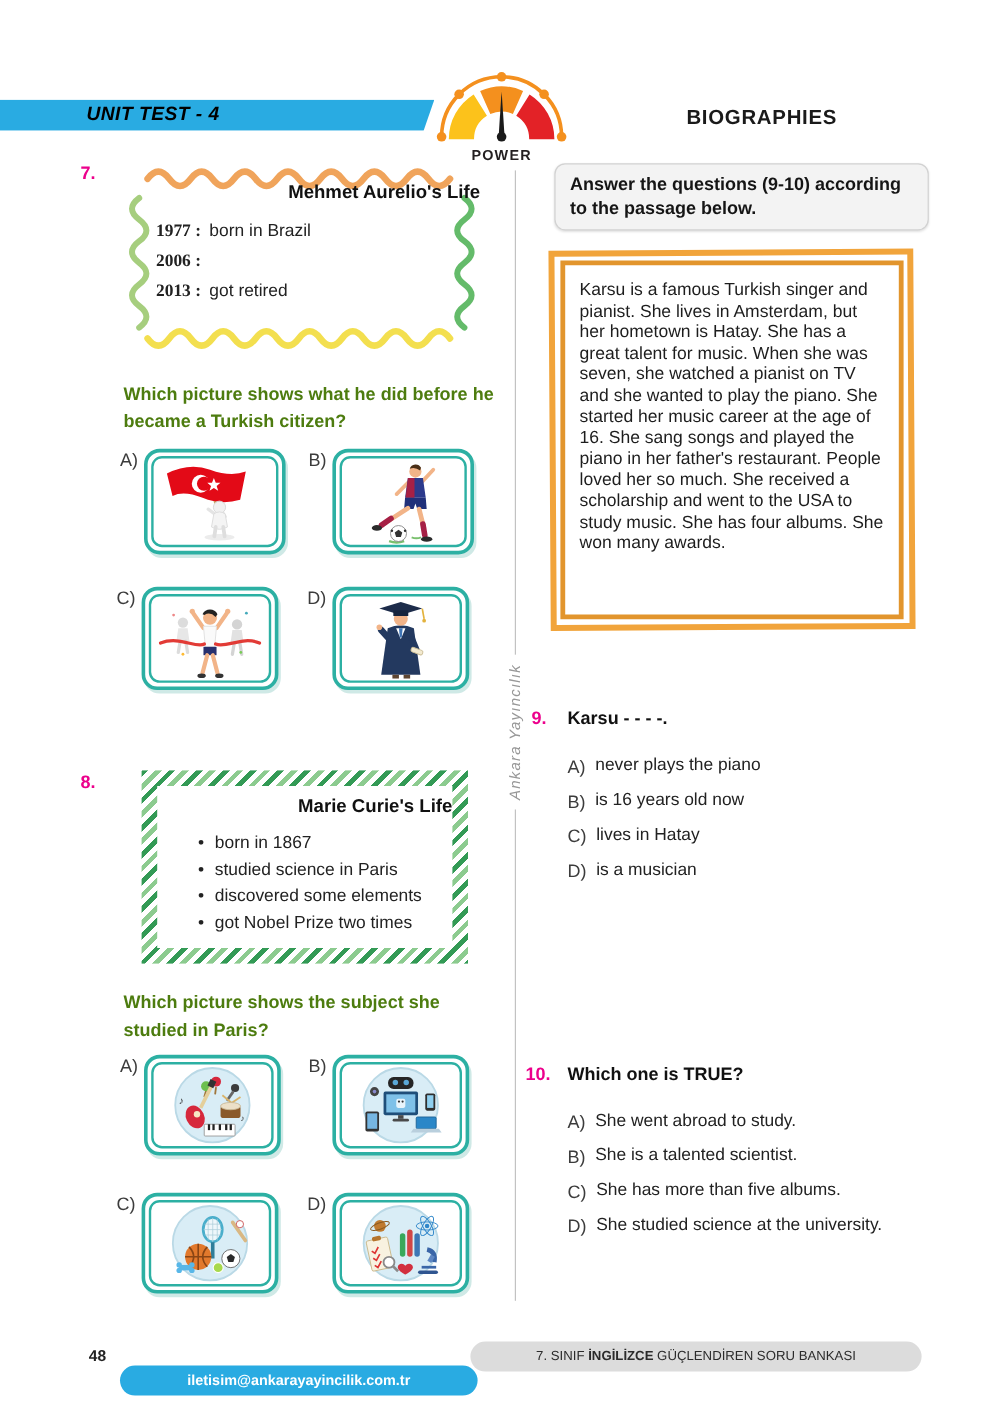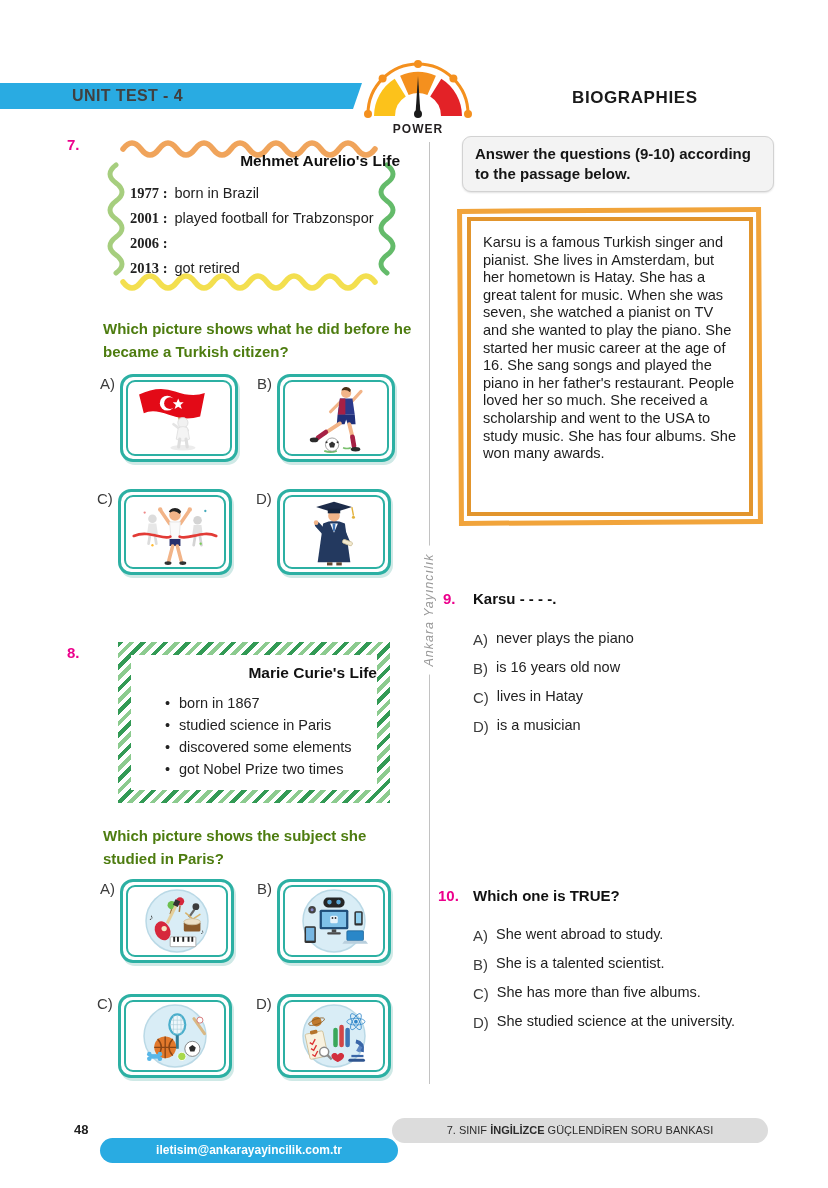--- a/index.html
+++ b/index.html
@@ -2,22 +2,22 @@
 <html><head>
 <meta charset="utf-8">
 <style>
   * { margin:0; padding:0; box-sizing:border-box; }
   body { background:#fff; font-family:"Liberation Sans", sans-serif; }
   #page { position:relative; width:828px; height:1188px; background:#fff; overflow:hidden; margin:0 auto; }
 
   
   .banner { position:absolute; left:0; top:83px; width:362px; height:26px; background:#29abe2;
             clip-path:polygon(0 0,100% 0,calc(100% - 9px) 100%,0 100%); z-index:1; }
-  .banner-text { color:#404040; font-weight:800; font-size:16px; line-height:26px; padding-left:72px;
-                 letter-spacing:.4px; }
+  .banner-text { color:#000000; font-weight:800; font-size:16px; line-height:26px; padding-left:72px;
+                 letter-spacing:.4px; font-style:italic; }
   .gauge-wrap { position:absolute; left:350px; top:40px; width:136px; height:100px; z-index:2; }
   .page-title { position:absolute; left:572px; top:88px; font-size:17px; font-weight:800;
                 color:#1a1a1a; letter-spacing:.6px; }
 
   
   .q-num { position:absolute; color:#ec008c; font-weight:700; font-size:15px; }
   .q-question { position:absolute; font-weight:700; font-size:15px; line-height:1.55; color:#4d7c0f; }
   .q-head { position:absolute; font-weight:700; font-size:15px; color:#111; }
 
   
@@ -110,24 +110,20 @@
       <path d="M20 147 q9 12 18 0 t18 0 t18 0 t18 0 t18 0 t18 0 t18 0 t18 0 t18 0 t18 0 t18 0 t18 0 t18 0 t18 0" fill="none" stroke="#f3df4f" stroke-width="5.5" stroke-linecap="round"></path>
       <path d="M13 30 q-12 9 0 18 t0 18 t0 18 t0 18 t0 18 t0 18" fill="none" stroke="#a6ce7e" stroke-width="5" stroke-linecap="round"></path>
       <path d="M284 30 q12 9 0 18 t0 18 t0 18 t0 18 t0 18 t0 18" fill="none" stroke="#64bb6a" stroke-width="5" stroke-linecap="round"></path>
     </svg>
     <div class="wavy-content">
       <div class="box-title">Mehmet Aurelio's Life</div>
       <div class="timeline">
         <div class="tl-row">
           <span class="tl-year">1977 :</span>
           <span>born in Brazil</span>
-        </div>
-        <div class="tl-row">
-          <span class="tl-year">2001 :</span>
-          <span>played football for Trabzonspor</span>
         </div>
         <div class="tl-row">
           <span class="tl-year">2006 :</span>
         </div>
         <div class="tl-row">
           <span class="tl-year">2013 :</span>
           <span>got retired</span>
         </div>
       </div>
     </div>

